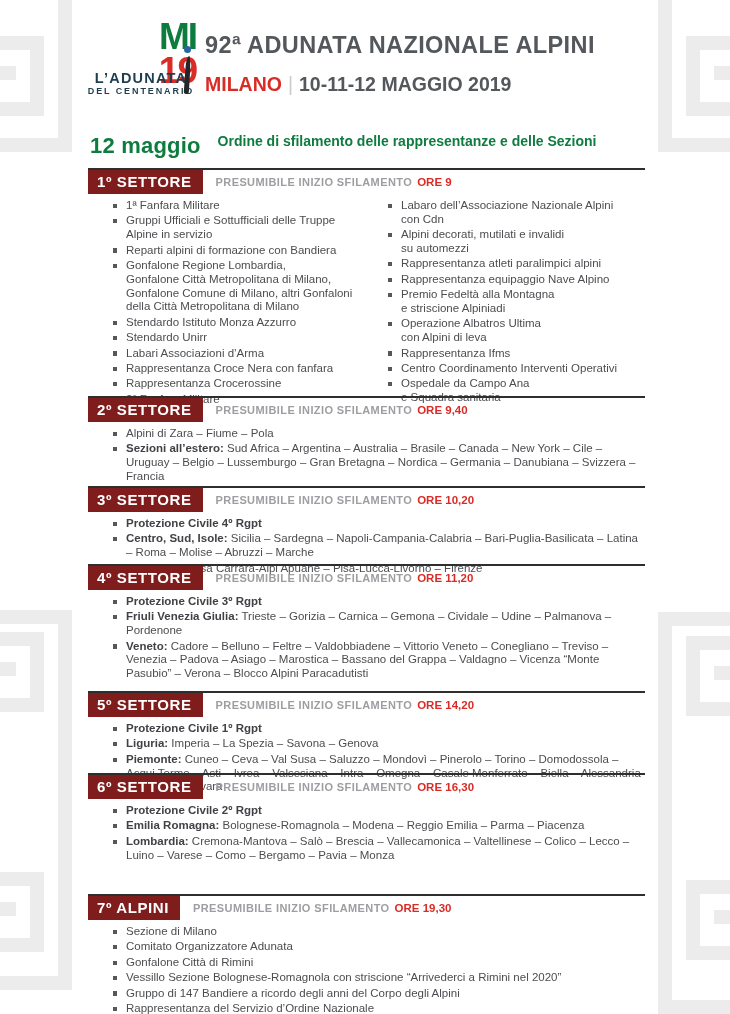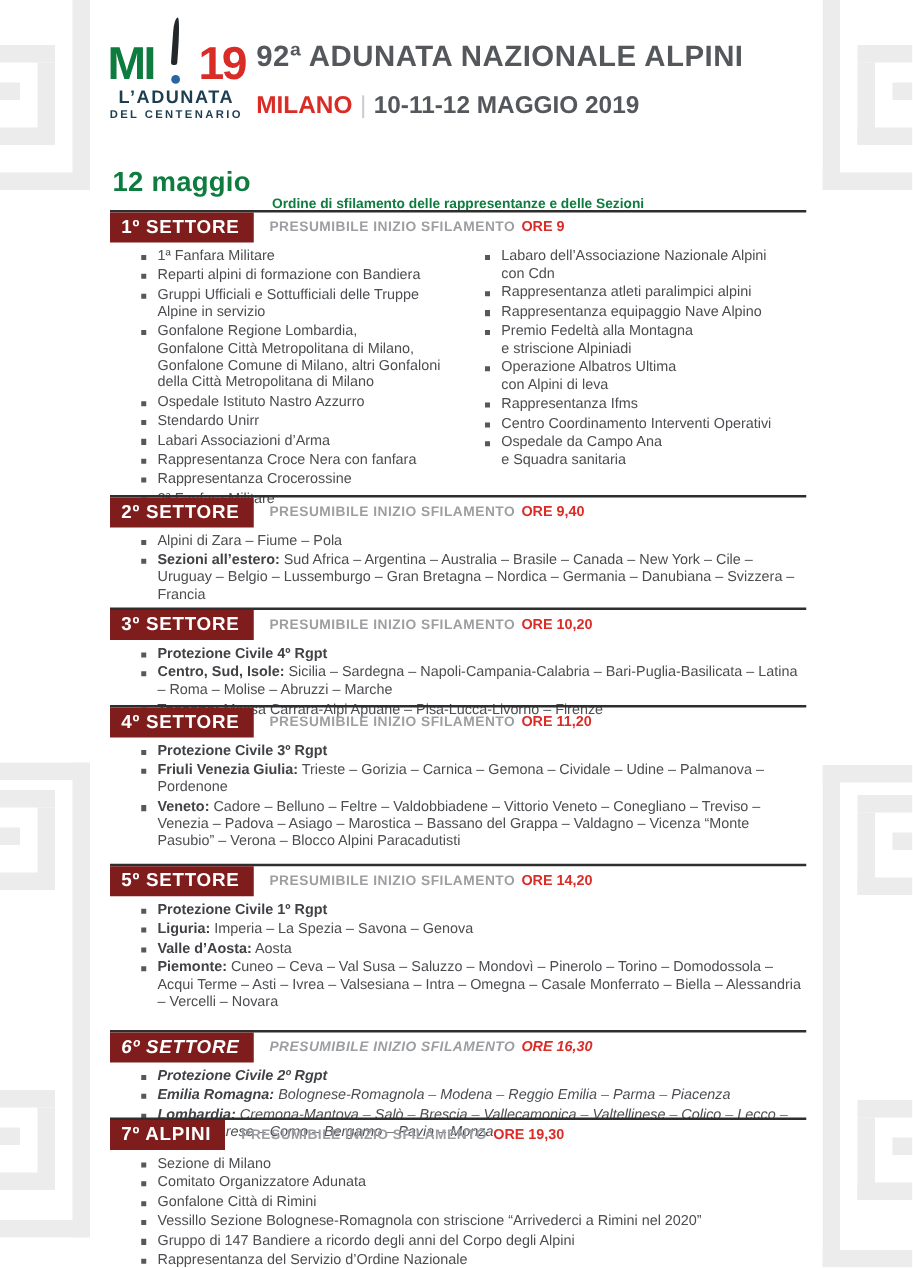--- a/index.html
+++ b/index.html
@@ -8,39 +8,39 @@
     background:#ffffff;
     font-family:"Liberation Sans", sans-serif;
   }
   
   .deco{position:absolute;pointer-events:none;}
   .deco svg{display:block;}
   .deco-flip{transform:scaleX(-1);}
   
   .logo{position:absolute;left:86px;top:20px;width:110px;text-align:center;}
   .logo-mark{display:flex;justify-content:space-between;align-items:flex-end;height:48px;
-    font-weight:bold;font-size:37px;line-height:0.92;letter-spacing:-2px;}
+    font-weight:bold;font-size:37px;line-height:0.92;letter-spacing:-2px;flex-direction:column;}
   .lg-mi{color:#0e7c3e;}
   .lg-19{color:#da2c26;}
   .lg-feather{position:relative;width:12px;height:56px;margin:0 2px;}
   .feather-bar{position:absolute;left:3px;top:2px;width:5px;height:38px;background:#24272a;
     border-radius:60% 40% 2px 2px / 30% 70% 2px 2px;transform:rotate(4deg);}
   .feather-dot{position:absolute;left:2px;bottom:1px;width:7px;height:7px;border-radius:50%;background:#2766a3;}
   .logo-sub1{margin-top:3px;font-size:14.5px;font-weight:bold;color:#1e3e50;letter-spacing:1.2px;line-height:1.05;}
   .logo-sub2{font-size:9px;font-weight:bold;color:#1e3e50;letter-spacing:1.9px;line-height:1.2;}
   .brand-title{position:absolute;left:205px;top:32px;font-size:23.5px;font-weight:bold;
     color:#54575b;letter-spacing:0.4px;white-space:nowrap;}
   .brand-sub{position:absolute;left:205px;top:73px;font-size:19.5px;font-weight:bold;white-space:nowrap;}
   .brand-city{color:#da2c26;}
   .brand-sep{color:#c9cccе;color:#c9cccf;font-weight:normal;padding:0 6px;}
   .brand-dates{color:#54575b;}
   
   .dateline{position:absolute;left:90px;top:133px;display:flex;align-items:flex-start;gap:17px;}
   .dl-date{font-size:22px;font-weight:bold;color:#0e7c3e;letter-spacing:0.2px;}
-  .dl-title{font-size:11px;font-weight:bold;color:#0e7c3e;margin-top:24px;}
+  .dl-title{font-size:14px;font-weight:bold;color:#0e7c3e;}
   
   #sections{position:absolute;left:88px;top:0;width:557px;}
   .section{position:absolute;left:0;width:557px;border-top:2px solid #2e2e2e;}
   .sec-head{display:flex;align-items:center;height:24px;}
   .badge{background:#7f1d1d;color:#ffffff;font-weight:bold;font-size:15px;
     padding:3px 11px 4px 9px;letter-spacing:0.6px;align-self:flex-start;white-space:nowrap;}
   .presume{margin-left:13px;font-size:11px;font-weight:bold;color:#9c9ea1;letter-spacing:0.4px;white-space:nowrap;text-align:center;}
   .ore{margin-left:5px;font-size:11.5px;font-weight:bold;color:#da2c26;white-space:nowrap;}
   ul.items{list-style:none;margin:5px 0 0 0;padding:0 0 0 25px;box-sizing:border-box;}
   li.item{position:relative;padding-left:13px;font-size:11.5px;line-height:13.8px;
@@ -133,37 +133,39 @@
 <div id="sections">
     <div class="section" style="top: 168px;">
       <div class="sec-head">
         <span class="badge">1º SETTORE</span>
         <span class="presume">PRESUMIBILE INIZIO SFILAMENTO</span>
         <span class="ore">ORE 9</span>
       </div>
       <div class="cols">
         <ul class="items col-0">
           <li class="item">1ª Fanfara Militare</li>
-          <li class="item">Reparti alpini di formazione con Bandiera</li>
           <li class="item">Gruppi Ufficiali e Sottufficiali delle Truppe
 Alpine in servizio</li>
+          <li class="item">Reparti alpini di formazione con Bandiera</li>
           <li class="item">Gonfalone Regione Lombardia,
 Gonfalone Città Metropolitana di Milano,
 Gonfalone Comune di Milano, altri Gonfaloni
 della Città Metropolitana di Milano</li>
-          <li class="item">Ospedale Istituto Nastro Azzurro</li>
+          <li class="item">Stendardo Istituto Monza Azzurro</li>
           <li class="item">Stendardo Unirr</li>
           <li class="item">Labari Associazioni d’Arma</li>
           <li class="item">Rappresentanza Croce Nera con fanfara</li>
           <li class="item">Rappresentanza Crocerossine</li>
           <li class="item">2ª Fanfara Militare</li>
         </ul>
         <ul class="items col-1">
           <li class="item">Labaro dell’Associazione Nazionale Alpini
 con Cdn</li>
+          <li class="item">Alpini decorati, mutilati e invalidi
+su automezzi</li>
           <li class="item">Rappresentanza atleti paralimpici alpini</li>
           <li class="item">Rappresentanza equipaggio Nave Alpino</li>
           <li class="item">Premio Fedeltà alla Montagna
 e striscione Alpiniadi</li>
           <li class="item">Operazione Albatros Ultima
 con Alpini di leva</li>
           <li class="item">Rappresentanza Ifms</li>
           <li class="item">Centro Coordinamento Interventi Operativi</li>
           <li class="item">Ospedale da Campo Ana
 e Squadra sanitaria</li>
@@ -207,25 +209,24 @@
     </div>
     <div class="section" style="top: 691px;">
       <div class="sec-head">
         <span class="badge">5º SETTORE</span>
         <span class="presume">PRESUMIBILE INIZIO SFILAMENTO</span>
         <span class="ore">ORE 14,20</span>
       </div>
       <ul class="items">
         <li class="item"><b>Protezione Civile 1º Rgpt</b></li>
         <li class="item"><b>Liguria:</b> Imperia – La Spezia – Savona – Genova</li>
-        <li class="item"><b>Valle d’Aosta:</b> Aosta</li>
         <li class="item"><b>Piemonte:</b> Cuneo – Ceva – Val Susa – Saluzzo – Mondovì – Pinerolo – Torino – Domodossola – Acqui Terme – Asti – Ivrea – Valsesiana – Intra – Omegna – Casale Monferrato – Biella – Alessandria – Vercelli – Novara</li>
       </ul>
     </div>
-    <div class="section" style="top: 824px; font-style: italic;">
+    <div class="section" style="top: 773px;">
       <div class="sec-head">
         <span class="badge">6º SETTORE</span>
         <span class="presume">PRESUMIBILE INIZIO SFILAMENTO</span>
         <span class="ore">ORE 16,30</span>
       </div>
       <ul class="items">
         <li class="item"><b>Protezione Civile 2º Rgpt</b></li>
         <li class="item"><b>Emilia Romagna:</b> Bolognese-Romagnola – Modena – Reggio Emilia – Parma – Piacenza</li>
         <li class="item"><b>Lombardia:</b> Cremona-Mantova – Salò – Brescia – Vallecamonica – Valtellinese – Colico – Lecco – Luino – Varese – Como – Bergamo – Pavia – Monza</li>
       </ul>

